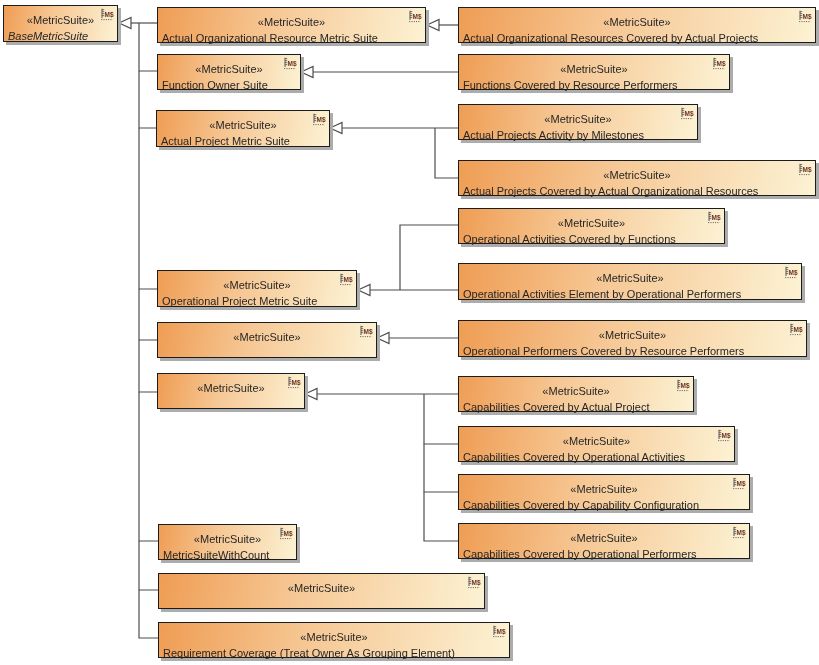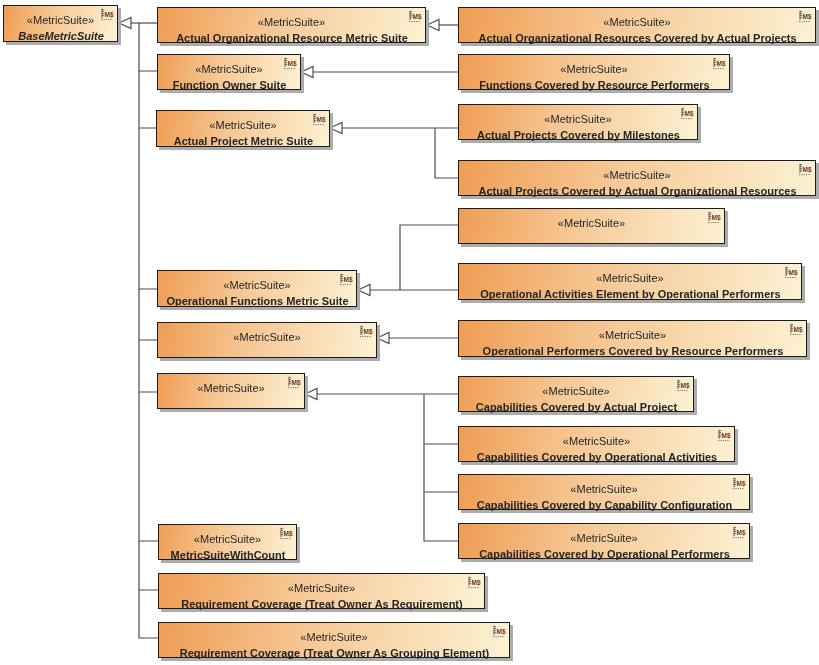--- a/index.html
+++ b/index.html
@@ -24,25 +24,24 @@
     font-size:11px;
     line-height:14px;
   }
   .node .stereo {
     text-align:center;
     padding-top:7px;
     white-space:nowrap;
     overflow:hidden;
   }
   .node .name {
-    font-weight:bold;
+    font-weight:normal;
     padding:2px 3px 0 4px;
     white-space:nowrap;
     overflow:hidden;
-    text-align:center;
   }
   .node.abstract .name { font-style:italic; }
   .node .icon {
     position:absolute;
     top:2px; right:3px;
     width:14px; height:13px;
   }
 </style>
 </head>
 <body>
@@ -125,21 +124,21 @@
           <line x1="2" y1="1.6" x2="4.2" y2="1.6" stroke="#555555" stroke-width="0.8"></line>
           <line x1="2" y1="3.6" x2="4.2" y2="3.6" stroke="#555555" stroke-width="0.8"></line>
           <line x1="2" y1="5.6" x2="4.2" y2="5.6" stroke="#555555" stroke-width="0.8"></line>
           <line x1="2" y1="7.6" x2="4.2" y2="7.6" stroke="#555555" stroke-width="0.8"></line>
           <text x="4.6" y="8.6" font-size="6.5" font-weight="bold" fill="#6B3226" font-family="Liberation Sans, sans-serif">M$</text>
           <line x1="1.2" y1="11.6" x2="12.8" y2="11.6" stroke="#555555" stroke-width="1" stroke-dasharray="1,1.3"></line>
         </svg></span>
     </div>
     <div class="node" style="left: 157px; top: 270px; width: 200px; height: 37px;">
       <div class="stereo">«MetricSuite»</div>
-      <div class="name">Operational Functions Metric Suite</div>
+      <div class="name">Operational Project Metric Suite</div>
       <span class="icon"><svg width="14" height="13" viewBox="0 0 14 13">
           <line x1="2" y1="0.8" x2="2" y2="10" stroke="#555555" stroke-width="1"></line>
           <line x1="2" y1="1.6" x2="4.2" y2="1.6" stroke="#555555" stroke-width="0.8"></line>
           <line x1="2" y1="3.6" x2="4.2" y2="3.6" stroke="#555555" stroke-width="0.8"></line>
           <line x1="2" y1="5.6" x2="4.2" y2="5.6" stroke="#555555" stroke-width="0.8"></line>
           <line x1="2" y1="7.6" x2="4.2" y2="7.6" stroke="#555555" stroke-width="0.8"></line>
           <text x="4.6" y="8.6" font-size="6.5" font-weight="bold" fill="#6B3226" font-family="Liberation Sans, sans-serif">M$</text>
           <line x1="1.2" y1="11.6" x2="12.8" y2="11.6" stroke="#555555" stroke-width="1" stroke-dasharray="1,1.3"></line>
         </svg></span>
     </div>
@@ -175,21 +174,20 @@
           <line x1="2" y1="1.6" x2="4.2" y2="1.6" stroke="#555555" stroke-width="0.8"></line>
           <line x1="2" y1="3.6" x2="4.2" y2="3.6" stroke="#555555" stroke-width="0.8"></line>
           <line x1="2" y1="5.6" x2="4.2" y2="5.6" stroke="#555555" stroke-width="0.8"></line>
           <line x1="2" y1="7.6" x2="4.2" y2="7.6" stroke="#555555" stroke-width="0.8"></line>
           <text x="4.6" y="8.6" font-size="6.5" font-weight="bold" fill="#6B3226" font-family="Liberation Sans, sans-serif">M$</text>
           <line x1="1.2" y1="11.6" x2="12.8" y2="11.6" stroke="#555555" stroke-width="1" stroke-dasharray="1,1.3"></line>
         </svg></span>
     </div>
     <div class="node" style="left: 158px; top: 573px; width: 327px; height: 36px;">
       <div class="stereo">«MetricSuite»</div>
-      <div class="name">Requirement Coverage (Treat Owner As Requirement)</div>
       <span class="icon"><svg width="14" height="13" viewBox="0 0 14 13">
           <line x1="2" y1="0.8" x2="2" y2="10" stroke="#555555" stroke-width="1"></line>
           <line x1="2" y1="1.6" x2="4.2" y2="1.6" stroke="#555555" stroke-width="0.8"></line>
           <line x1="2" y1="3.6" x2="4.2" y2="3.6" stroke="#555555" stroke-width="0.8"></line>
           <line x1="2" y1="5.6" x2="4.2" y2="5.6" stroke="#555555" stroke-width="0.8"></line>
           <line x1="2" y1="7.6" x2="4.2" y2="7.6" stroke="#555555" stroke-width="0.8"></line>
           <text x="4.6" y="8.6" font-size="6.5" font-weight="bold" fill="#6B3226" font-family="Liberation Sans, sans-serif">M$</text>
           <line x1="1.2" y1="11.6" x2="12.8" y2="11.6" stroke="#555555" stroke-width="1" stroke-dasharray="1,1.3"></line>
         </svg></span>
     </div>
@@ -227,21 +225,21 @@
           <line x1="2" y1="1.6" x2="4.2" y2="1.6" stroke="#555555" stroke-width="0.8"></line>
           <line x1="2" y1="3.6" x2="4.2" y2="3.6" stroke="#555555" stroke-width="0.8"></line>
           <line x1="2" y1="5.6" x2="4.2" y2="5.6" stroke="#555555" stroke-width="0.8"></line>
           <line x1="2" y1="7.6" x2="4.2" y2="7.6" stroke="#555555" stroke-width="0.8"></line>
           <text x="4.6" y="8.6" font-size="6.5" font-weight="bold" fill="#6B3226" font-family="Liberation Sans, sans-serif">M$</text>
           <line x1="1.2" y1="11.6" x2="12.8" y2="11.6" stroke="#555555" stroke-width="1" stroke-dasharray="1,1.3"></line>
         </svg></span>
     </div>
     <div class="node" style="left: 458px; top: 104px; width: 240px; height: 36px;">
       <div class="stereo">«MetricSuite»</div>
-      <div class="name">Actual Projects Covered by Milestones</div>
+      <div class="name">Actual Projects Activity by Milestones</div>
       <span class="icon"><svg width="14" height="13" viewBox="0 0 14 13">
           <line x1="2" y1="0.8" x2="2" y2="10" stroke="#555555" stroke-width="1"></line>
           <line x1="2" y1="1.6" x2="4.2" y2="1.6" stroke="#555555" stroke-width="0.8"></line>
           <line x1="2" y1="3.6" x2="4.2" y2="3.6" stroke="#555555" stroke-width="0.8"></line>
           <line x1="2" y1="5.6" x2="4.2" y2="5.6" stroke="#555555" stroke-width="0.8"></line>
           <line x1="2" y1="7.6" x2="4.2" y2="7.6" stroke="#555555" stroke-width="0.8"></line>
           <text x="4.6" y="8.6" font-size="6.5" font-weight="bold" fill="#6B3226" font-family="Liberation Sans, sans-serif">M$</text>
           <line x1="1.2" y1="11.6" x2="12.8" y2="11.6" stroke="#555555" stroke-width="1" stroke-dasharray="1,1.3"></line>
         </svg></span>
     </div>
@@ -253,20 +251,21 @@
           <line x1="2" y1="1.6" x2="4.2" y2="1.6" stroke="#555555" stroke-width="0.8"></line>
           <line x1="2" y1="3.6" x2="4.2" y2="3.6" stroke="#555555" stroke-width="0.8"></line>
           <line x1="2" y1="5.6" x2="4.2" y2="5.6" stroke="#555555" stroke-width="0.8"></line>
           <line x1="2" y1="7.6" x2="4.2" y2="7.6" stroke="#555555" stroke-width="0.8"></line>
           <text x="4.6" y="8.6" font-size="6.5" font-weight="bold" fill="#6B3226" font-family="Liberation Sans, sans-serif">M$</text>
           <line x1="1.2" y1="11.6" x2="12.8" y2="11.6" stroke="#555555" stroke-width="1" stroke-dasharray="1,1.3"></line>
         </svg></span>
     </div>
     <div class="node" style="left: 458px; top: 208px; width: 267px; height: 36px;">
       <div class="stereo">«MetricSuite»</div>
+      <div class="name">Operational Activities Covered by Functions</div>
       <span class="icon"><svg width="14" height="13" viewBox="0 0 14 13">
           <line x1="2" y1="0.8" x2="2" y2="10" stroke="#555555" stroke-width="1"></line>
           <line x1="2" y1="1.6" x2="4.2" y2="1.6" stroke="#555555" stroke-width="0.8"></line>
           <line x1="2" y1="3.6" x2="4.2" y2="3.6" stroke="#555555" stroke-width="0.8"></line>
           <line x1="2" y1="5.6" x2="4.2" y2="5.6" stroke="#555555" stroke-width="0.8"></line>
           <line x1="2" y1="7.6" x2="4.2" y2="7.6" stroke="#555555" stroke-width="0.8"></line>
           <text x="4.6" y="8.6" font-size="6.5" font-weight="bold" fill="#6B3226" font-family="Liberation Sans, sans-serif">M$</text>
           <line x1="1.2" y1="11.6" x2="12.8" y2="11.6" stroke="#555555" stroke-width="1" stroke-dasharray="1,1.3"></line>
         </svg></span>
     </div>

